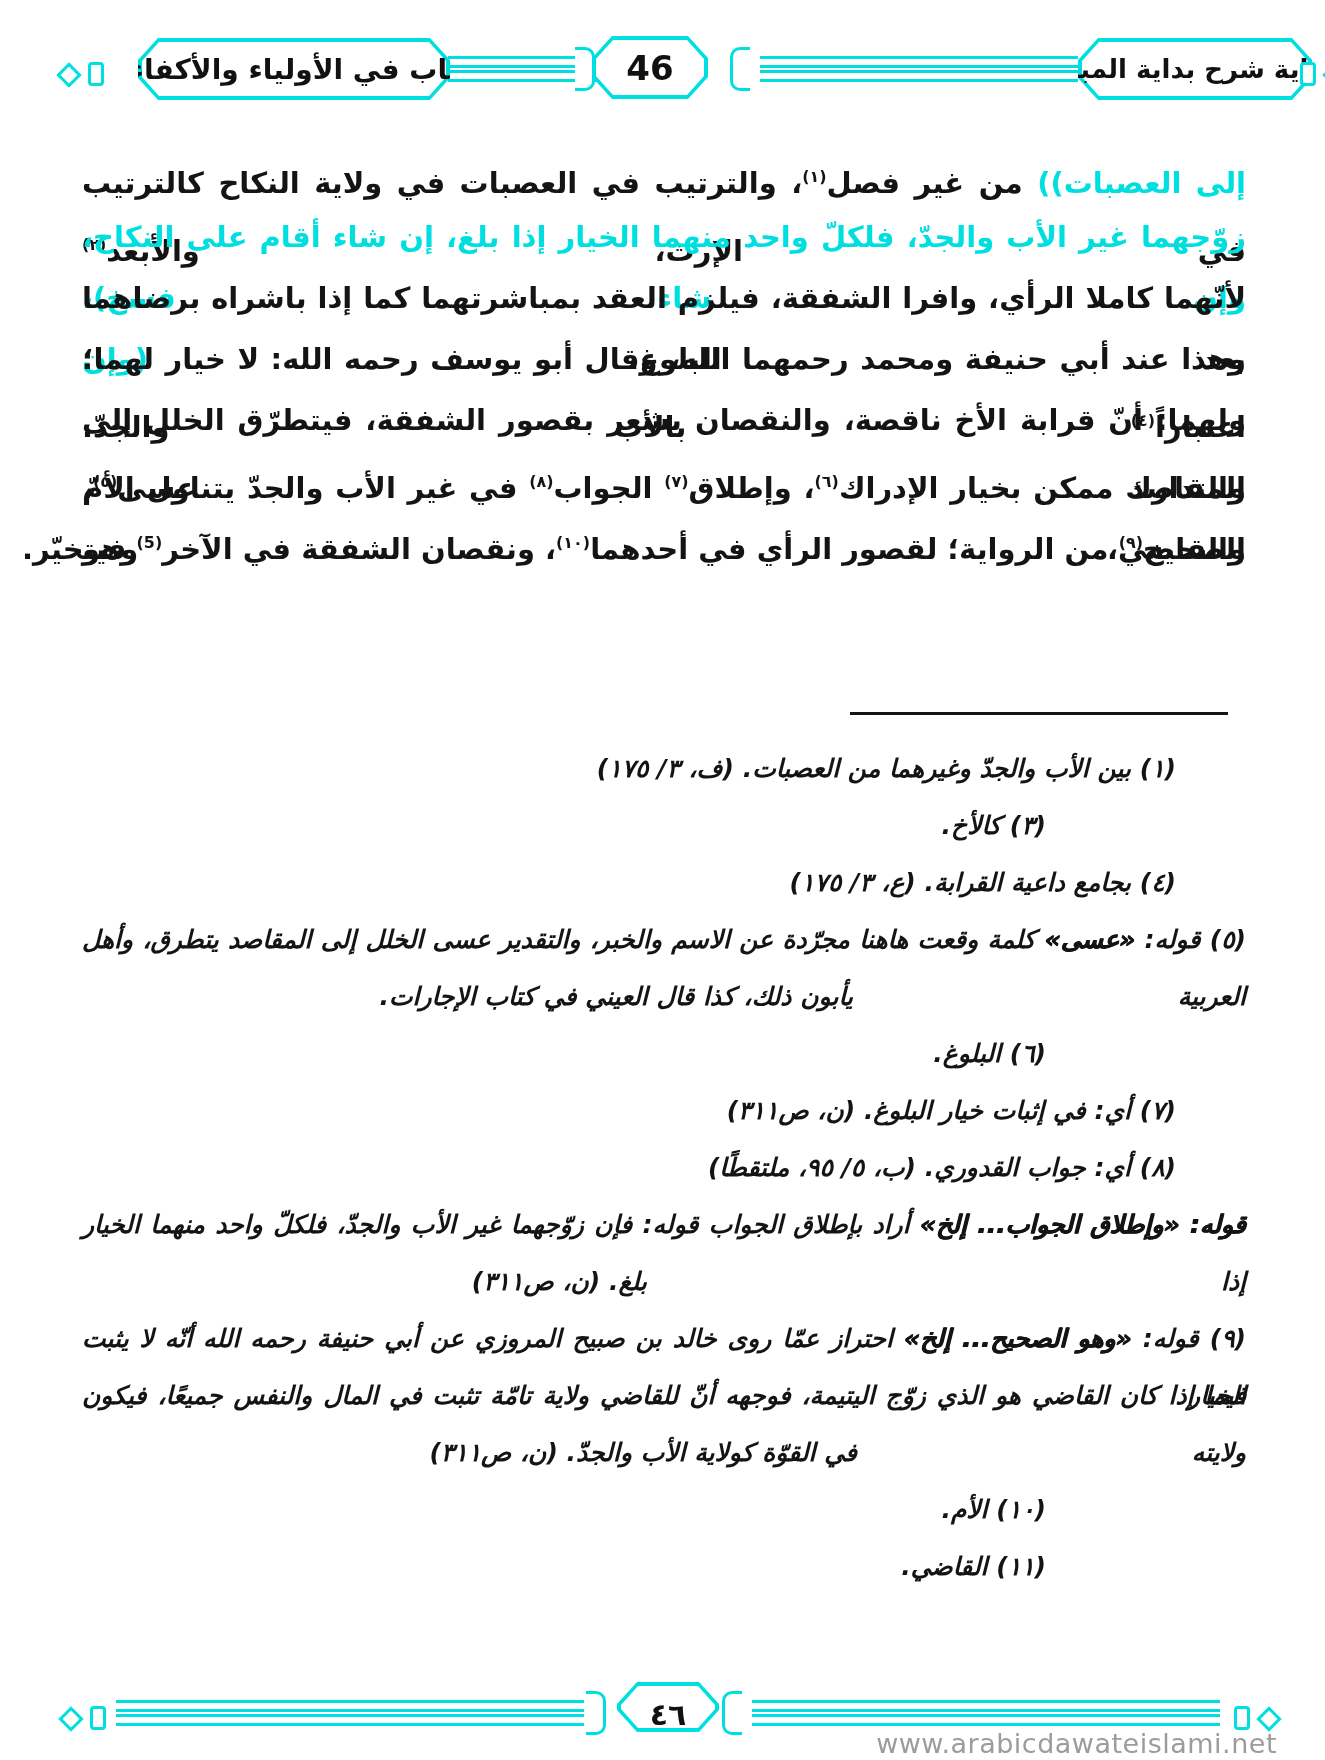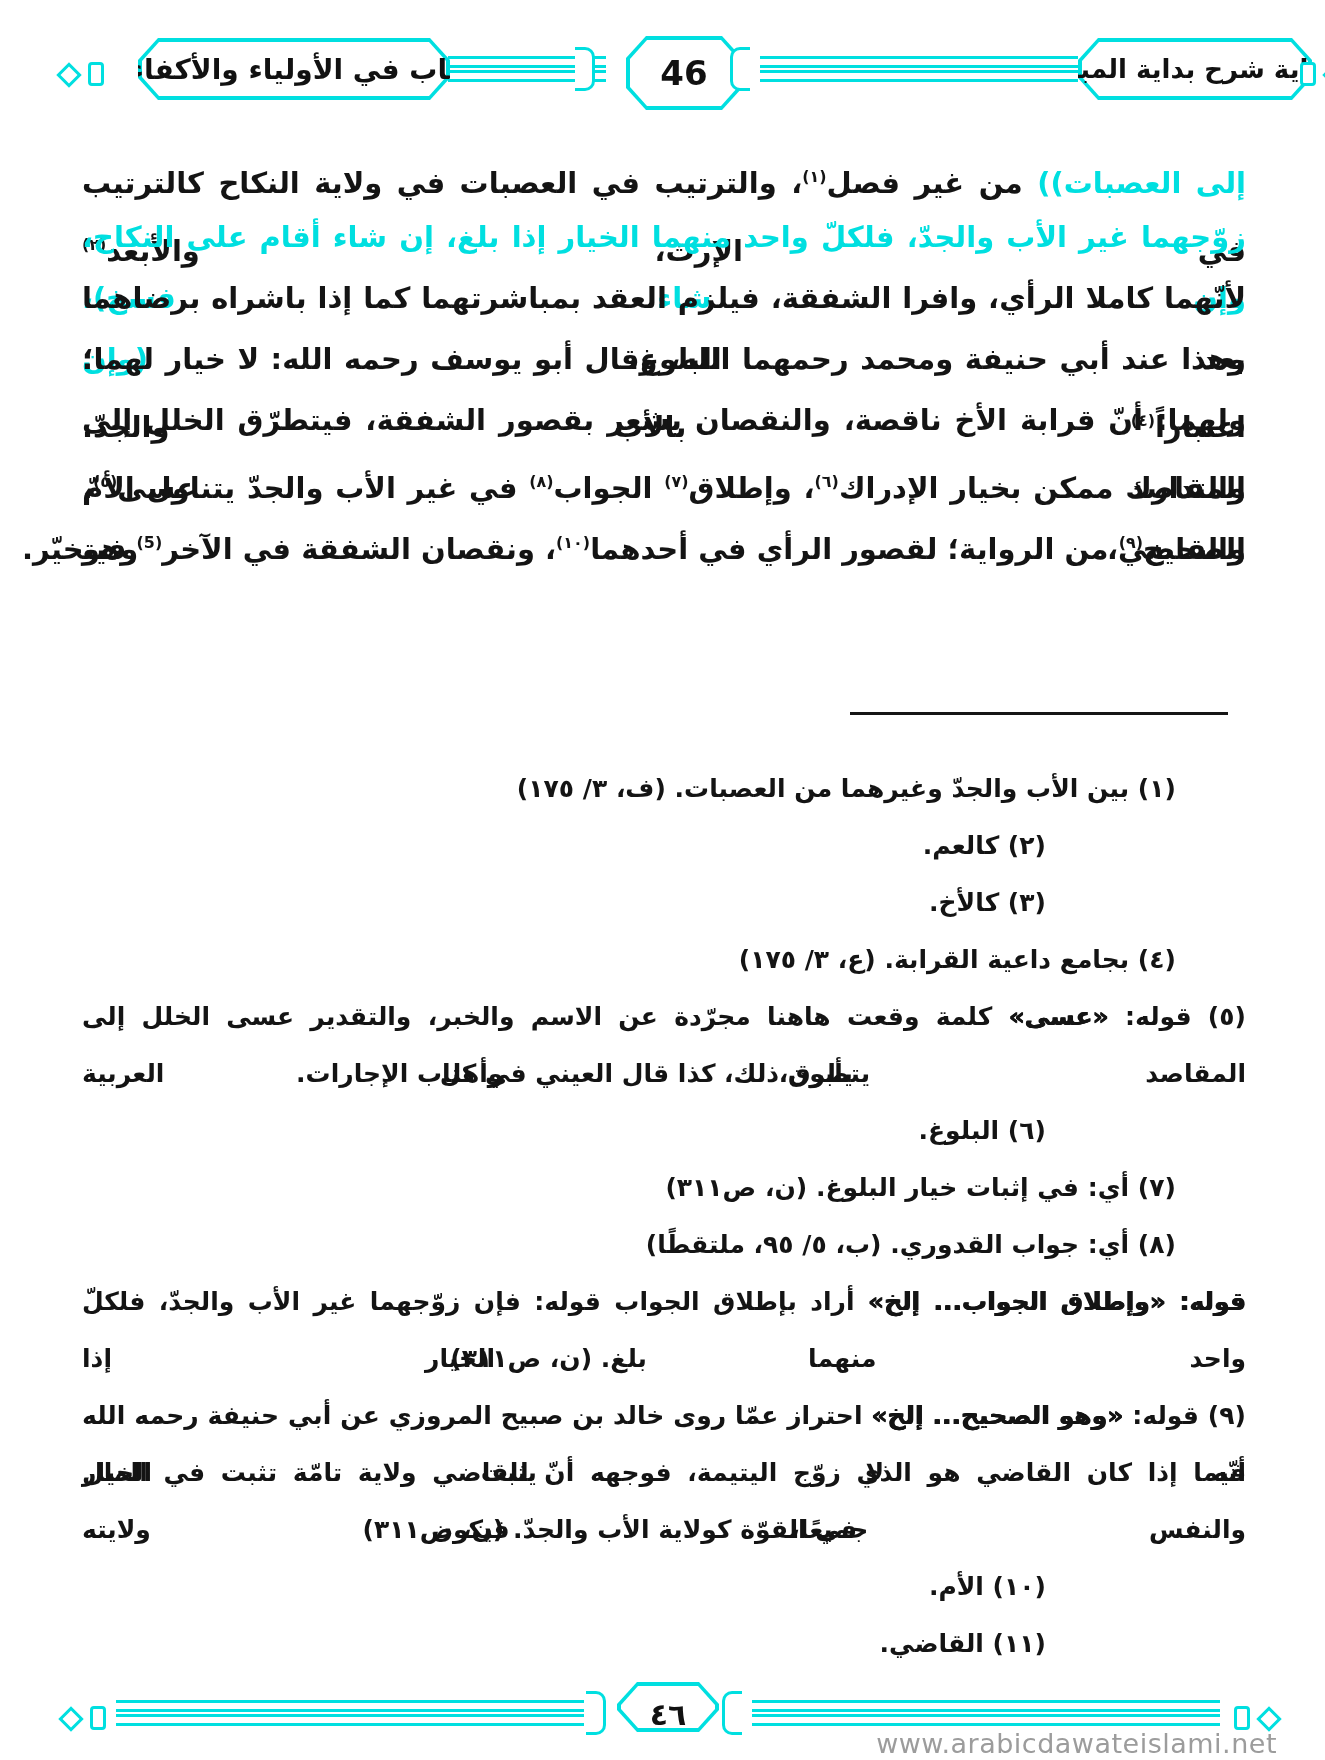--- a/index.html
+++ b/index.html
@@ -28,21 +28,21 @@
   .finial::before{content:"";position:absolute;left:2px;top:4px;width:12px;height:12px;
         border:3px solid var(--accent-cyan,#00dede);transform:rotate(45deg);background:#fff;}
   .finial::after{content:"";position:absolute;left:30px;top:0;width:10px;height:18px;
         border:3px solid var(--accent-cyan,#00dede);border-radius:4px;background:#fff;}
   .flip{transform:scaleX(-1);}
   
   .body-col{position:absolute;left:82px;top:146px;width:1164px;direction:rtl;}
   .bline{height:61px;line-height:61px;font-size:29px;font-weight:bold;white-space:nowrap;}
   .bline.just{white-space:normal;text-align:justify;text-align-last:justify;text-justify:inter-word;height:61px;overflow:visible;}
   .bline.endl{text-align:right;}
-  .fn-col{position:absolute;left:82px;top:760px;width:1164px;direction:rtl;}
+  .fn-col{position:absolute;left:82px;top:740px;width:1164px;direction:rtl;font-style:italic;}
   .fline{height:57px;line-height:57px;font-size:25px;font-weight:bold;text-align:right;}
   .fline.just{text-align:justify;text-align-last:justify;text-justify:inter-word;}
   .ind-a{padding-right:70px;}
   .ind-b{padding-right:200px;}
   .seg-t{color:var(--ink,#121212);}
   .seg-m{color:var(--accent-cyan,#00dede);}
   .seg-sup{color:var(--ink,#121212);font-size:0.55em;vertical-align:super;}
   .seg-b{color:var(--ink,#121212);text-shadow:0.5px 0 0 currentColor,-0.5px 0 0 currentColor;}
   .fnsep{position:absolute;left:850px;top:712px;width:378px;height:3px;background:#161616;}
   .url{position:absolute;right:48px;top:1728px;font-size:27px;letter-spacing:0.5px;
@@ -57,21 +57,21 @@
 
 <div class="page">
 
   <div>
     <div class="finial" style="left:58px;top:62px;"></div>
     <div class="octo cart-chapter" style="left:138px;top:38px;width:312px;height:62px;">
       <span>باب في الأولياء والأكفاء</span>
     </div>
     <div class="hline" style="left:448px;top:56px;width:158px;"></div>
     <div class="clamp cl-open-l" style="left:575px;top:47px;"></div>
-    <div class="octo cart-pageno" style="left:626px;top:36px;width:116px;height:74px;">
+    <div class="octo cart-pageno" style="left:592px;top:36px;width:116px;height:63px;">
       <span>46</span>
     </div>
     <div class="clamp cl-open-r" style="left:730px;top:47px;"></div>
     <div class="hline" style="left:760px;top:56px;width:318px;"></div>
     <div class="octo cart-title" style="left:1078px;top:38px;width:234px;height:62px;">
       <span>الهداية شرح بداية المبتدي</span>
     </div>
     <div class="finial flip" style="left:1288px;top:62px;"></div>
   </div>
 
@@ -82,21 +82,20 @@
     <div class="bline just"><span class="seg-t">وهذا عند أبي حنيفة ومحمد رحمهما الله، وقال أبو يوسف رحمه الله: لا خيار لهما؛ اعتباراً</span><span class="seg-sup">(٤)</span><span class="seg-t"> بالأب والجدّ.</span></div>
     <div class="bline just"><span class="seg-t">ولهما: أنّ قرابة الأخ ناقصة، والنقصان يشعر بقصور الشفقة، فيتطرّق الخلل إلى المقاصد عسى</span><span class="seg-sup">(٥)</span><span class="seg-t">،</span></div>
     <div class="bline just"><span class="seg-t">والتدارك ممكن بخيار الإدراك</span><span class="seg-sup">(٦)</span><span class="seg-t">، وإطلاق</span><span class="seg-sup">(٧)</span><span class="seg-t"> الجواب</span><span class="seg-sup">(٨)</span><span class="seg-t"> في غير الأب والجدّ يتناول الأمّ والقاضي، وهو</span></div>
     <div class="bline endl"><span class="seg-t">الصحيح</span><span class="seg-sup">(٩)</span><span class="seg-t"> من الرواية؛ لقصور الرأي في أحدهما</span><span class="seg-sup">(١٠)</span><span class="seg-t">، ونقصان الشفقة في الآخر</span><span class="seg-sup">(5)</span><span class="seg-t"> فيتخيّر.</span></div>
   </div>
 
   <div class="fnsep"></div>
 
   <div class="fn-col">
     <div class="fline ind-a"><span class="seg-t">(١) بين الأب والجدّ وغيرهما من العصبات. (ف، ٣/ ١٧٥)</span></div>
-    <div class="fline ind-b"><span class="seg-t">(٢) كالعم.</span></div>
     <div class="fline ind-b"><span class="seg-t">(٣) كالأخ.</span></div>
     <div class="fline ind-a"><span class="seg-t">(٤) بجامع داعية القرابة. (ع، ٣/ ١٧٥)</span></div>
     <div class="fline just"><span class="seg-t">(٥) قوله: </span><span class="seg-b">«عسى»</span><span class="seg-t"> كلمة وقعت هاهنا مجرّدة عن الاسم والخبر، والتقدير عسى الخلل إلى المقاصد يتطرق، وأهل العربية</span></div>
     <div class="fline" style="padding-right:393px;"><span class="seg-t">يأبون ذلك، كذا قال العيني في كتاب الإجارات.</span></div>
     <div class="fline ind-b"><span class="seg-t">(٦) البلوغ.</span></div>
     <div class="fline ind-a"><span class="seg-t">(٧) أي: في إثبات خيار البلوغ. (ن، ص٣١١)</span></div>
     <div class="fline ind-a"><span class="seg-t">(٨) أي: جواب القدوري. (ب، ٥/ ٩٥، ملتقطًا)</span></div>
     <div class="fline just"><span class="seg-b">قوله: «وإطلاق الجواب... إلخ»</span><span class="seg-t"> أراد بإطلاق الجواب قوله: فإن زوّجهما غير الأب والجدّ، فلكلّ واحد منهما الخيار إذا</span></div>
     <div class="fline" style="padding-right:599px;"><span class="seg-t">بلغ. (ن، ص٣١١)</span></div>
     <div class="fline just"><span class="seg-t">(٩) قوله: </span><span class="seg-b">«وهو الصحيح... إلخ»</span><span class="seg-t"> احتراز عمّا روى خالد بن صبيح المروزي عن أبي حنيفة رحمه الله أنّه لا يثبت الخيار</span></div>

